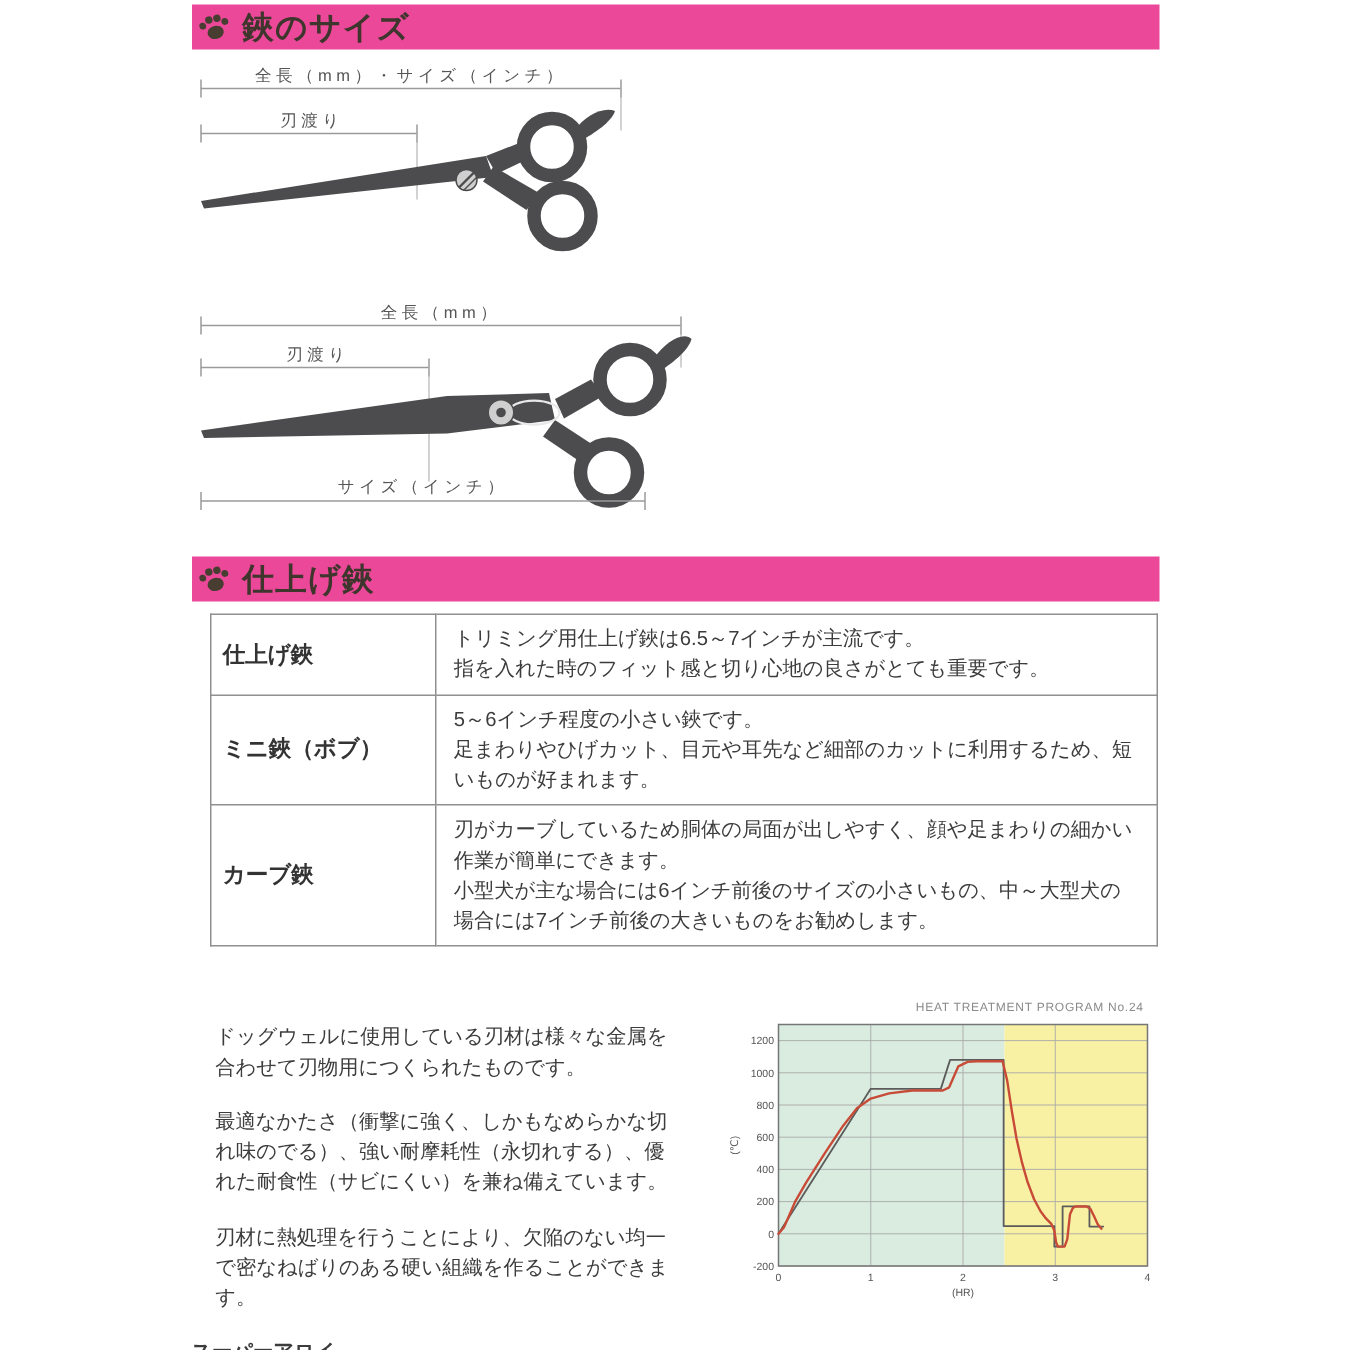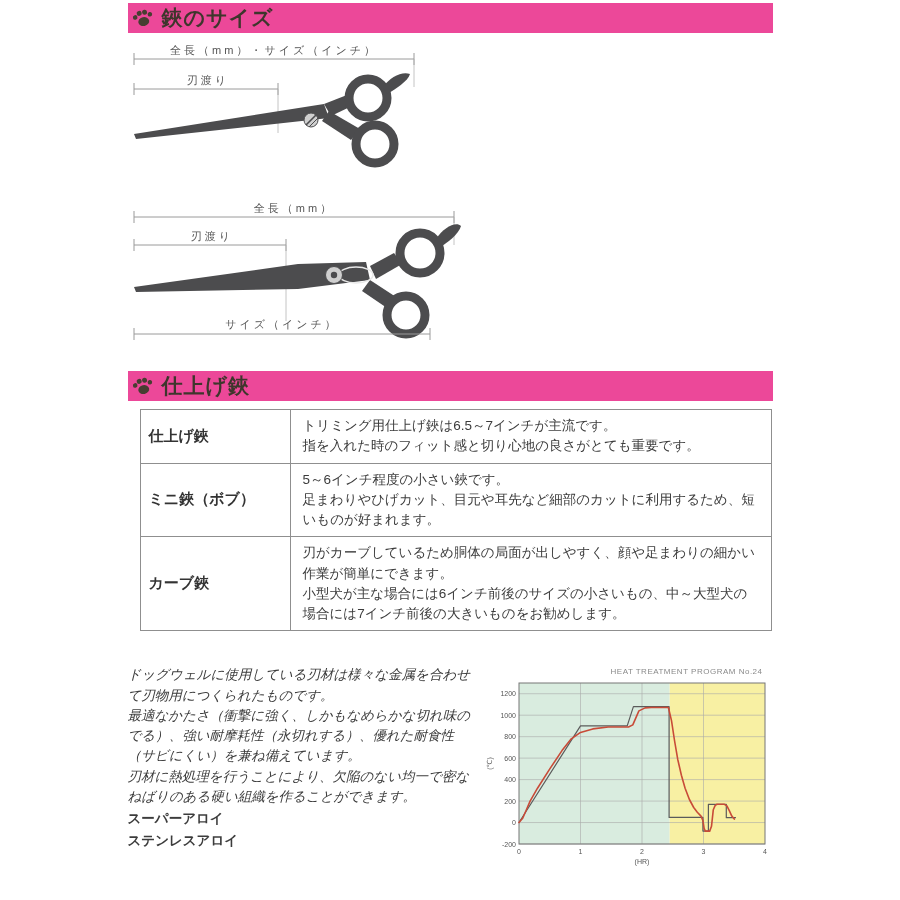--- a/index.html
+++ b/index.html
@@ -44,21 +44,21 @@
     font-size:15px; font-weight:bold; padding:8px 8px; color:#333;margin-left:12px;
   }
   .types-table td {
     font-size:13.5px; line-height:1.5; padding:6px 12px;
     white-space:pre-line; color:#3c3c3c;
   }
 
   
   .material-row { display:flex; gap:12px; margin-top:4px; }
   .material-text { width:345px; font-size:13.5px; line-height:1.5; }
-  .material-text p { margin:0;font-style:italic; }
+  .material-text p { margin:16px; }
   .alloy-name { font-weight:bold; margin-top:2px; }
   .alloy-desc { padding-left:30px; text-indent:-17px; }
 
   .chart-box { width:288px; padding-top:2px; }
   .chart-title {
     font-size:8px; color:#8a8a8a; text-align:right;
     padding-right:10px; letter-spacing:0.5px; margin-bottom:2px;
   }
 </style>
 </head>

